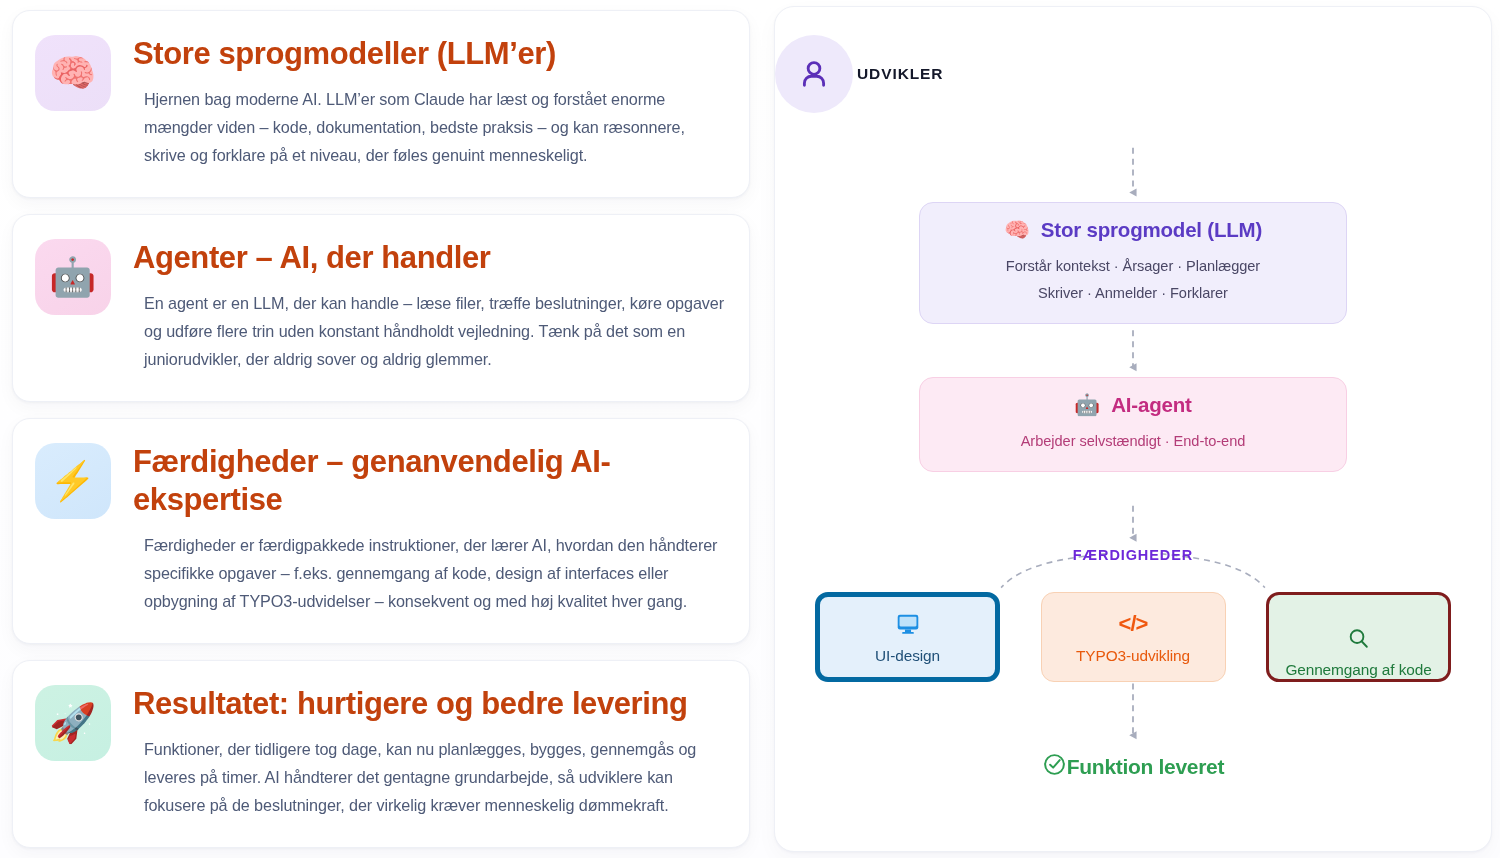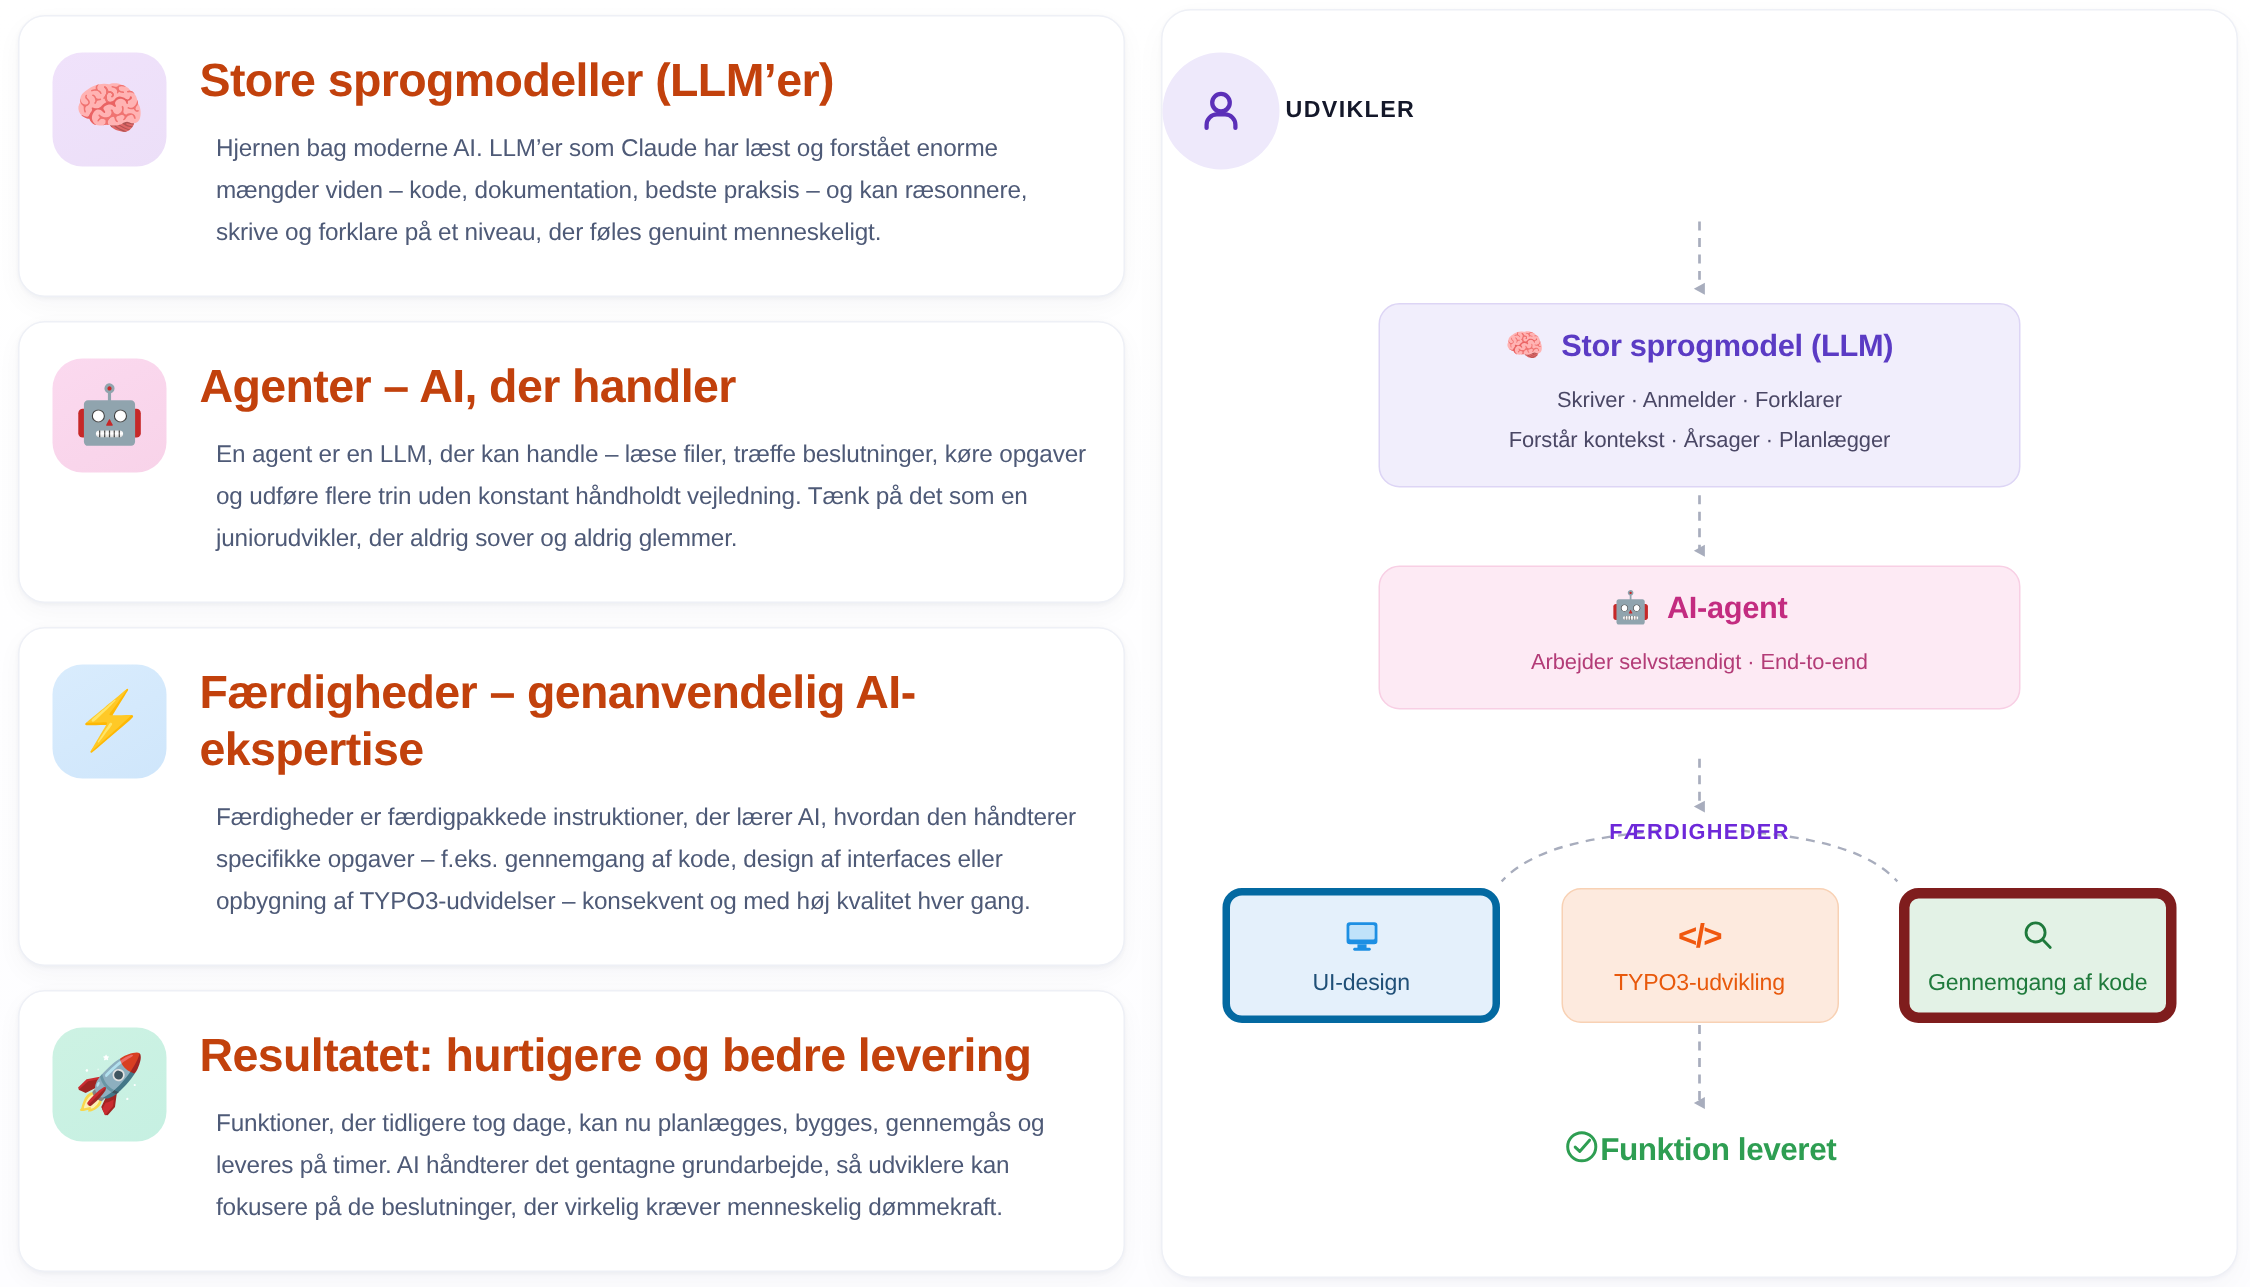--- a/index.html
+++ b/index.html
@@ -191,21 +191,21 @@
     height: 90px;
     border-radius: 13px;
     display: flex;
     flex-direction: column;
     align-items: center;
     justify-content: center;
     gap: 9px;
   }
   .skill-ui     { background: #e4f0fb; border: 5px solid #0369a1; }
   .skill-typo3  { background: #fdeade; border: 1px solid #f8d1b4; }
-  .skill-review { background: #e3f2e6; border: 7px solid #7f1d1d; }
+  .skill-review { background: #e3f2e6; border: 3px solid #7f1d1d; justify-content: flex-end; }
 
   .skill-icon { line-height: 1; height: 28px; display:flex; align-items:center; }
   .skill-name { font-size: 15.4px; letter-spacing: -0.1px; }
   .skill-ui .skill-name     { color: #1f4f77; }
   .skill-typo3 .skill-name  { color: #e8590c; }
   .skill-review .skill-name { color: #1f7a3c; }
   .code-glyph {
     font-size: 22px;
     font-weight: 700;
     color: #f0580f;
@@ -300,22 +300,22 @@
           </svg>
         </div>
         <div class="dev-label">UDVIKLER</div>
       </div>
 
       <div class="node-box box-llm">
         <div class="node-head">
           <span class="emoji">🧠</span>
           <span>Stor sprogmodel (LLM)</span>
         </div>
+        <div class="node-line">Forstår kontekst · Årsager · Planlægger</div>
         <div class="node-line">Skriver · Anmelder · Forklarer</div>
-        <div class="node-line">Forstår kontekst · Årsager · Planlægger</div>
       </div>
 
       <div class="node-box box-agent">
         <div class="node-head">
           <span class="emoji">🤖</span>
           <span>AI-agent</span>
         </div>
         <div class="node-line">Arbejder selvstændigt · End-to-end</div>
       </div>
 

